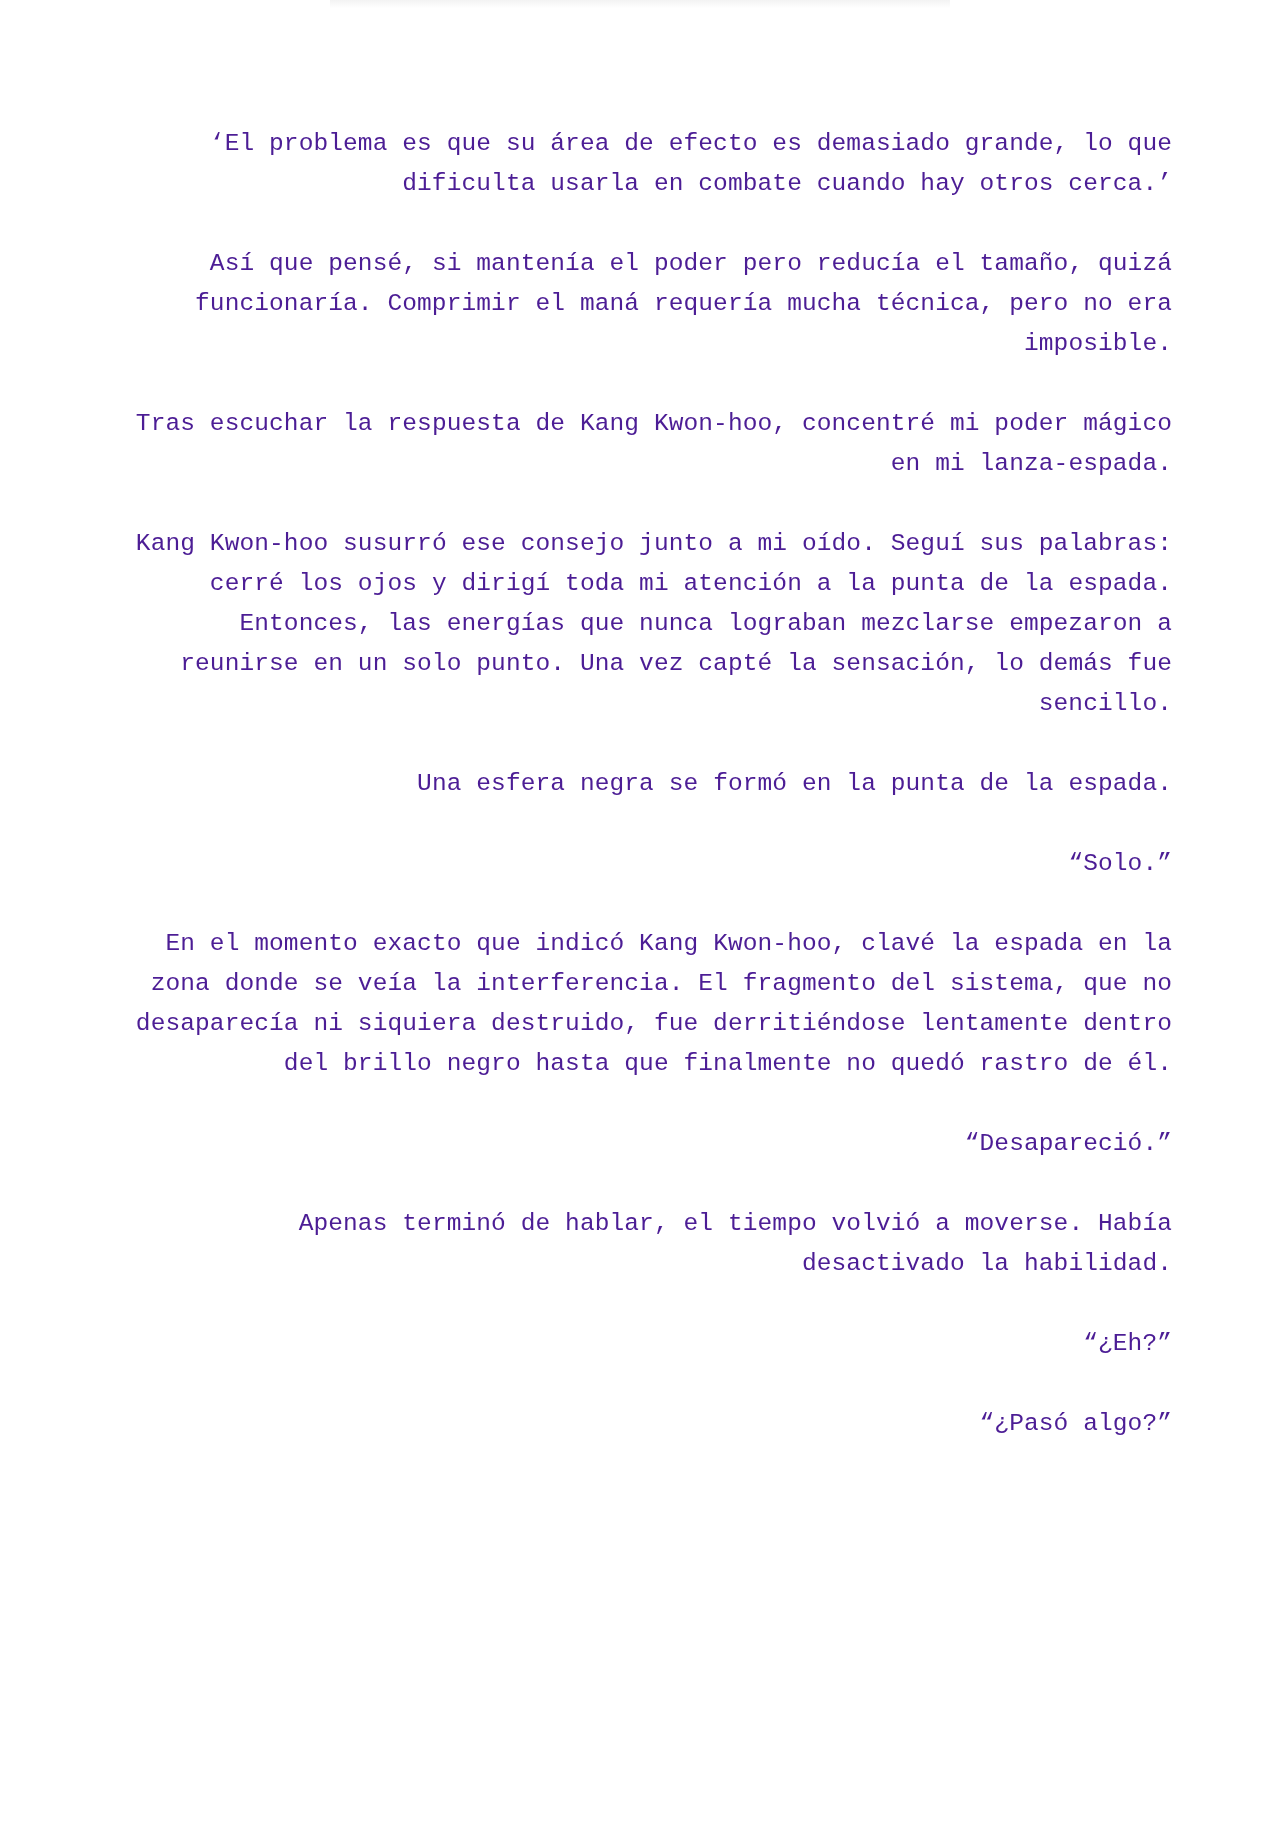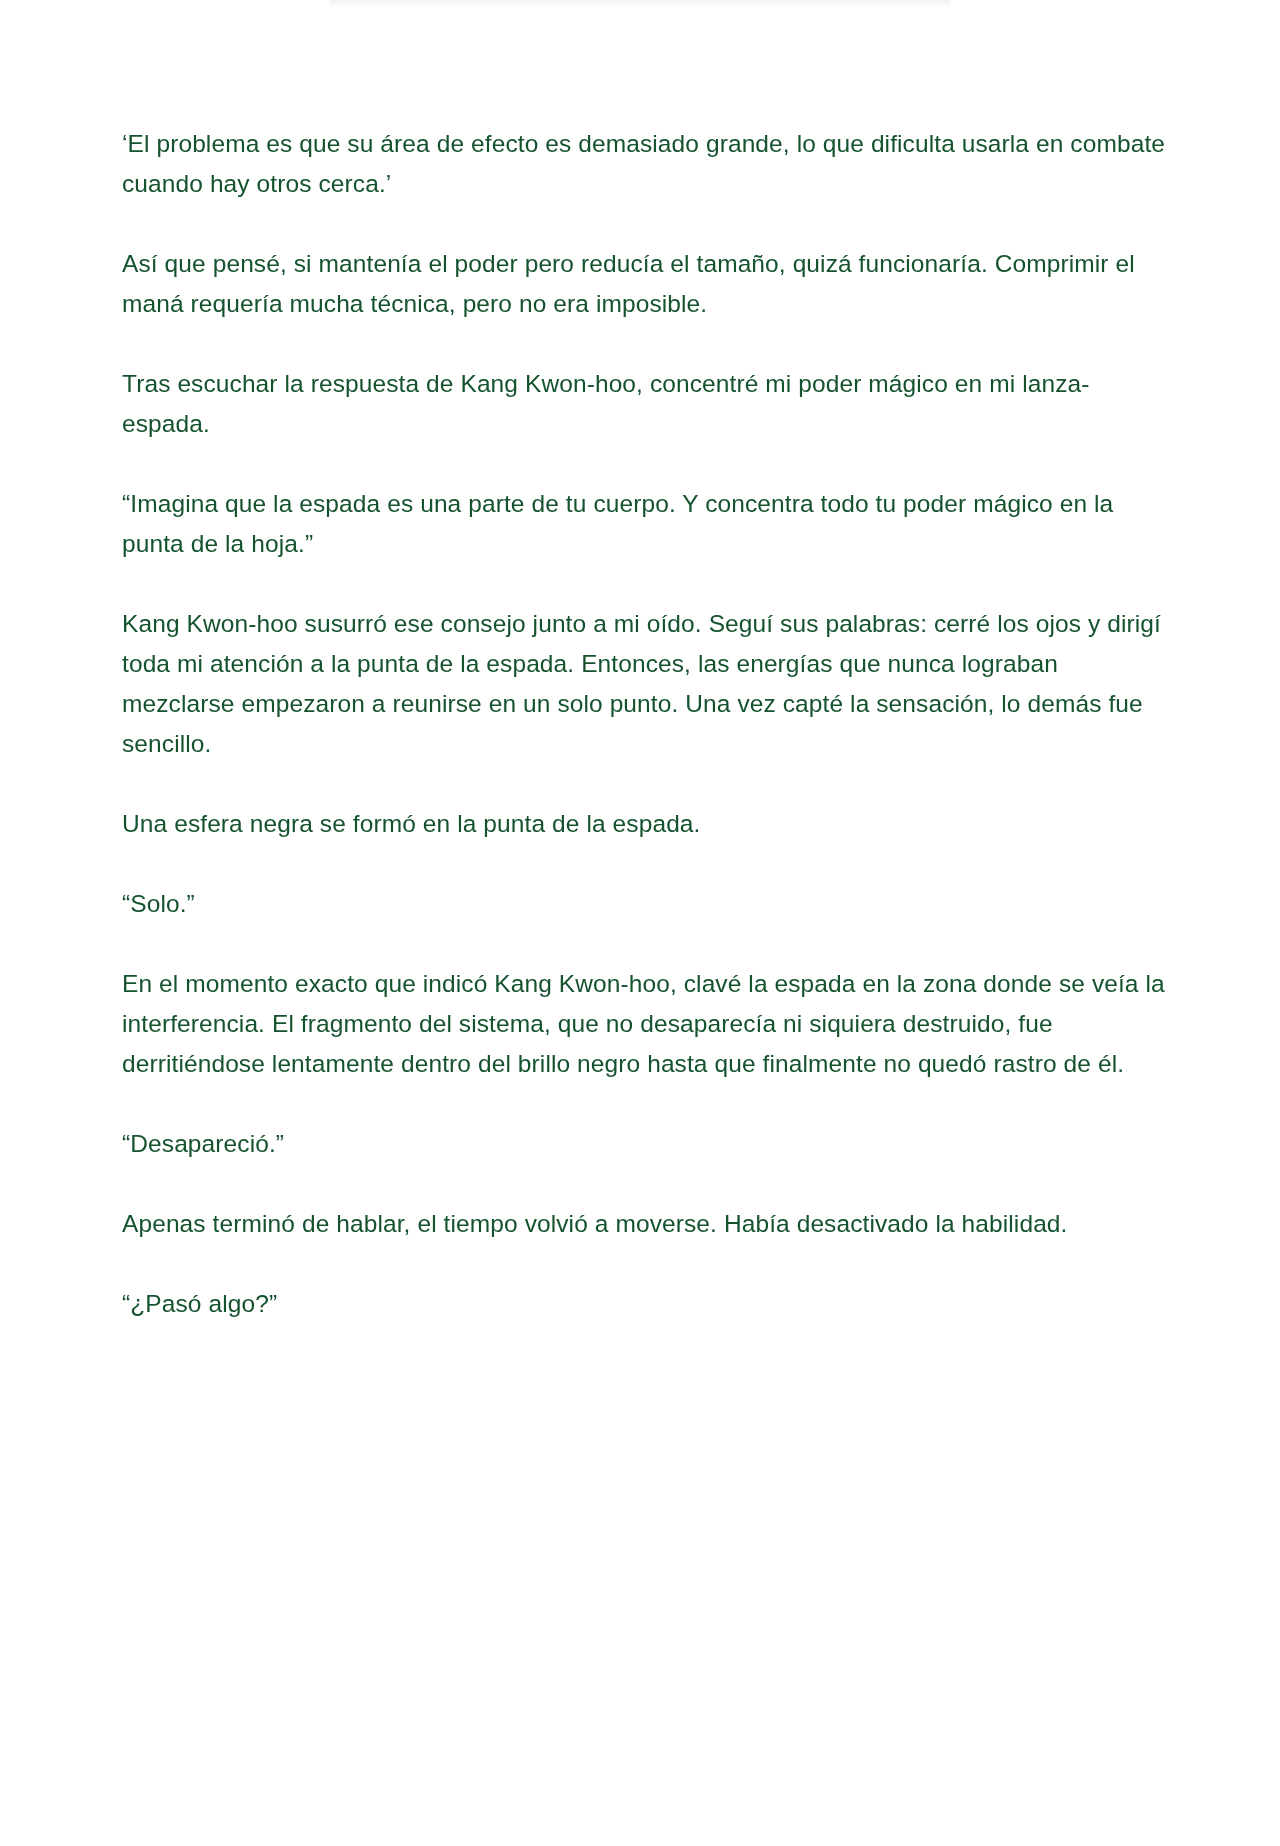--- a/index.html
+++ b/index.html
@@ -19,40 +19,41 @@
       left: 330px;
       width: 620px;
       height: 8px;
       background: linear-gradient(#f3f3f3, #ffffff);
     }
     .reader {
       position: absolute;
       top: 124px;
       left: 122px;
       width: 1050px;
-      font-family: Liberation Sans, sans-serif;
+      font-family: Liberation Mono, monospace;
       font-size: 24.5px;
       line-height: 40px;
-      color: #14532d;
+      color: #4c1d95;
       letter-spacing: 0.1px;
+      text-align: right;
     }
     .reader p {
       margin: 0 0 40px 0;
     }
   </style>
 </head>
 <body>
 
 <div class="top-shadow"></div>
 
 <main class="reader">
   <p>‘El problema es que su área de efecto es demasiado grande, lo que dificulta usarla en combate cuando hay otros cerca.’</p>
   <p>Así que pensé, si mantenía el poder pero reducía el tamaño, quizá funcionaría. Comprimir el maná requería mucha técnica, pero no era imposible.</p>
   <p>Tras escuchar la respuesta de Kang Kwon-hoo, concentré mi poder mágico en mi lanza-espada.</p>
-  <p>“Imagina que la espada es una parte de tu cuerpo. Y concentra todo tu poder mágico en la punta de la hoja.”</p>
   <p>Kang Kwon-hoo susurró ese consejo junto a mi oído. Seguí sus palabras: cerré los ojos y dirigí toda mi atención a la punta de la espada. Entonces, las energías que nunca lograban mezclarse empezaron a reunirse en un solo punto. Una vez capté la sensación, lo demás fue sencillo.</p>
   <p>Una esfera negra se formó en la punta de la espada.</p>
   <p>“Solo.”</p>
   <p>En el momento exacto que indicó Kang Kwon-hoo, clavé la espada en la zona donde se veía la interferencia. El fragmento del sistema, que no desaparecía ni siquiera destruido, fue derritiéndose lentamente dentro del brillo negro hasta que finalmente no quedó rastro de él.</p>
   <p>“Desapareció.”</p>
   <p>Apenas terminó de hablar, el tiempo volvió a moverse. Había desactivado la habilidad.</p>
+  <p>“¿Eh?”</p>
   <p>“¿Pasó algo?”</p>
 </main>
 
 </body></html>

